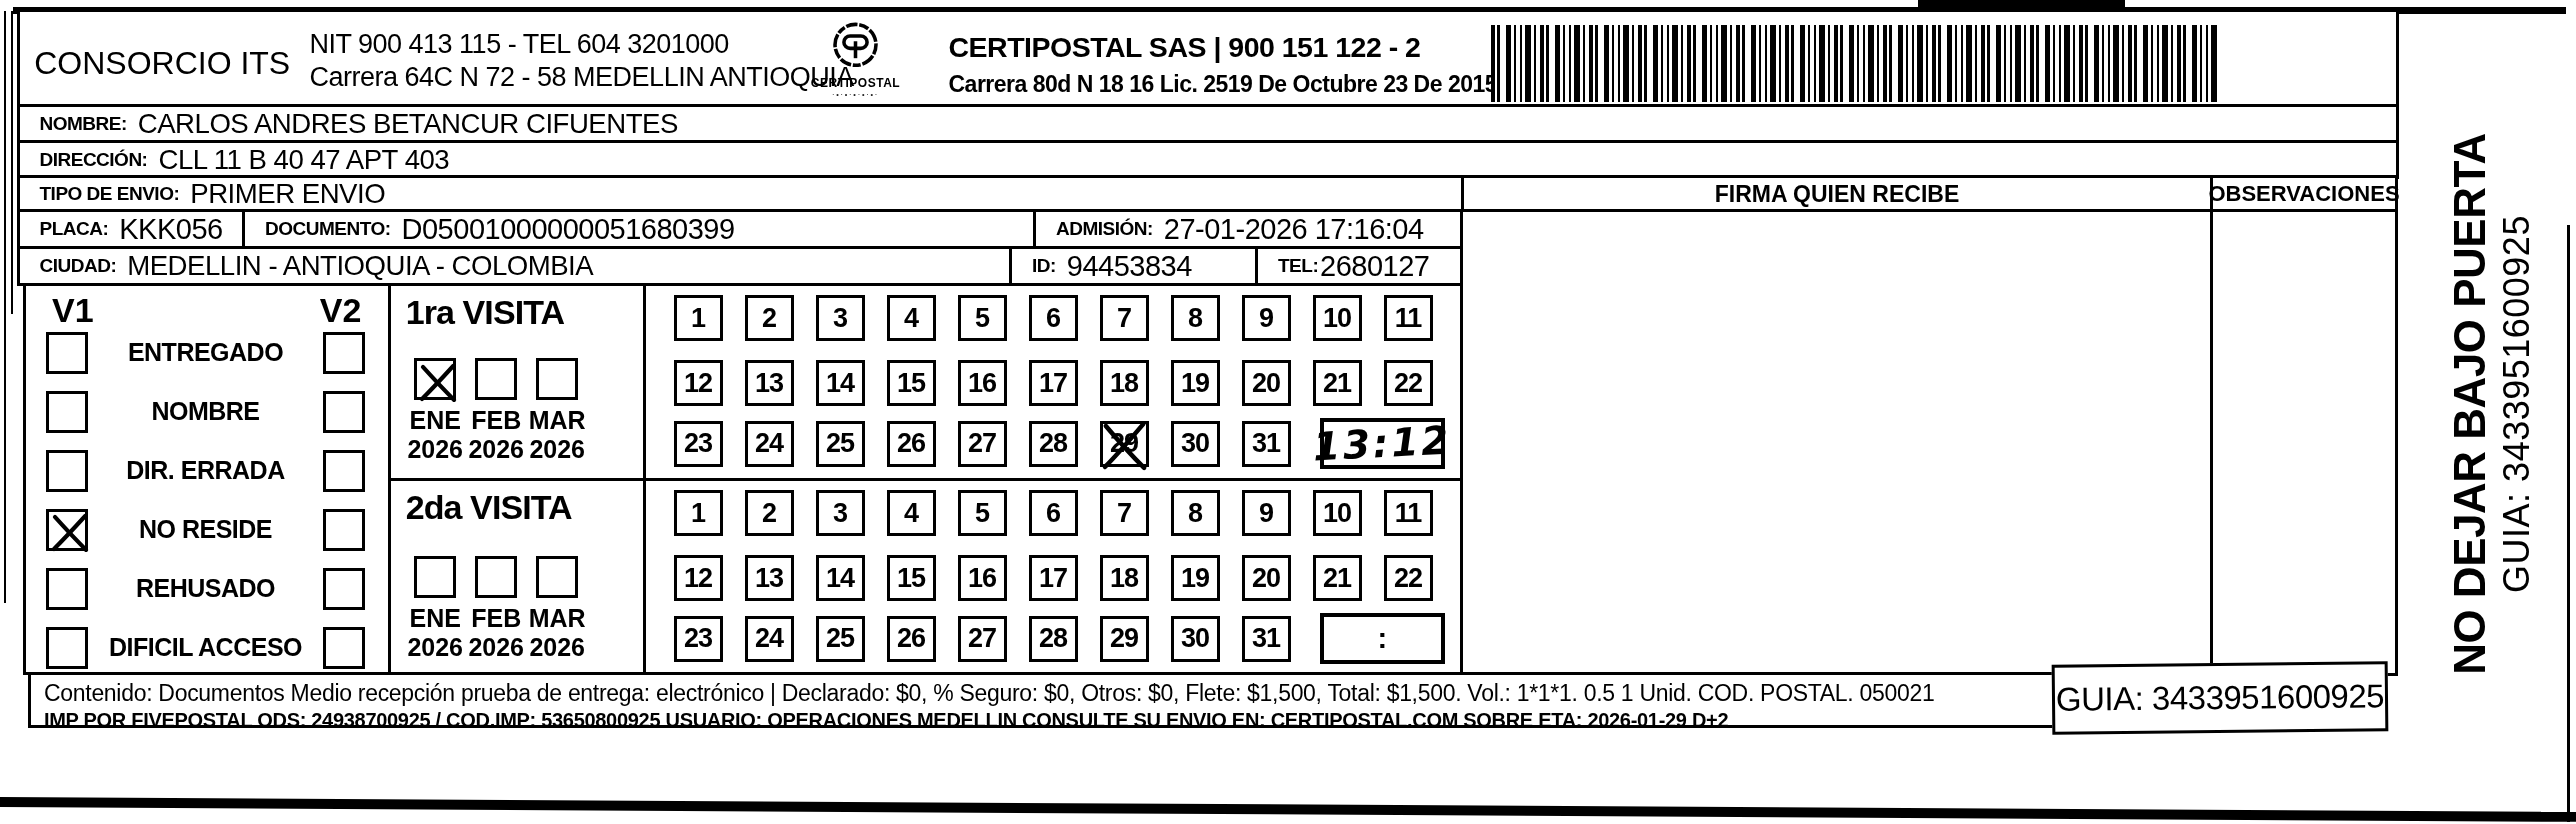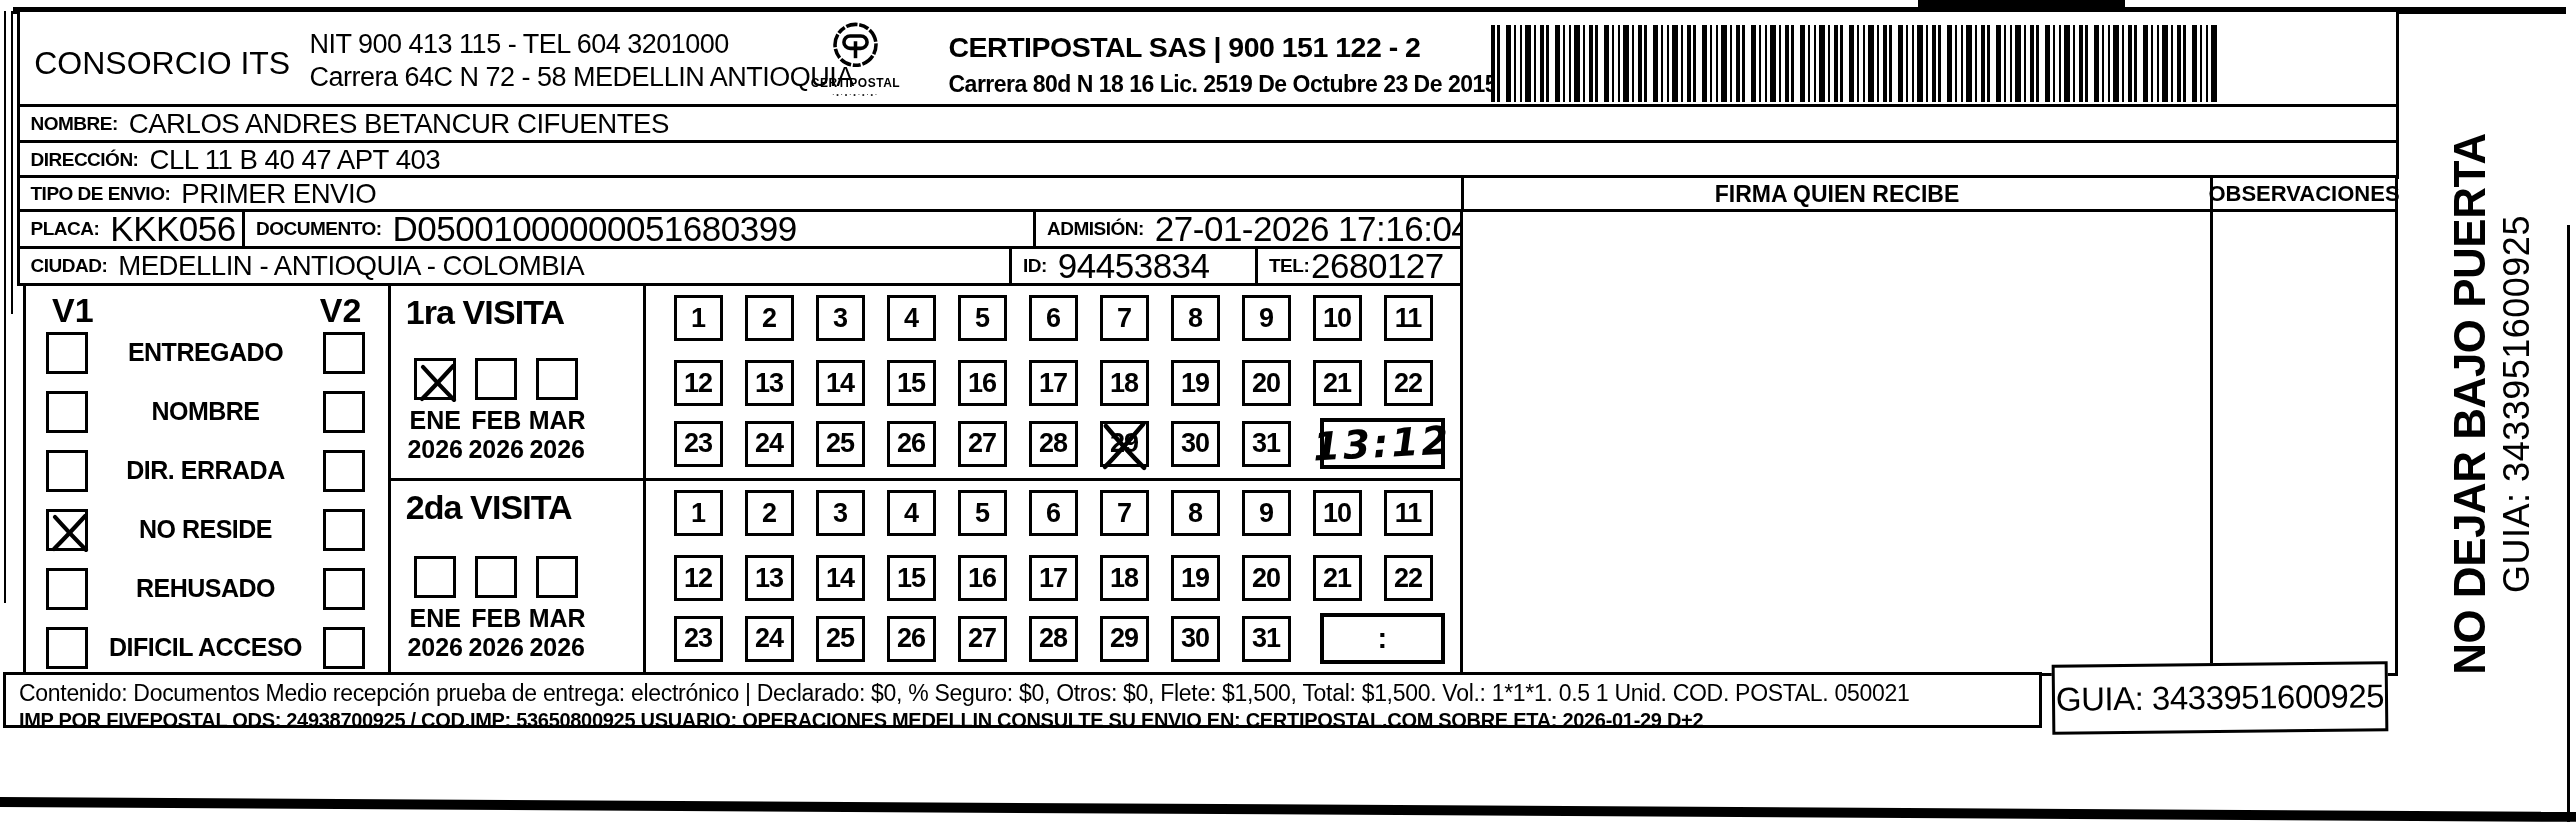--- a/index.html
+++ b/index.html
@@ -17,23 +17,23 @@
   .logo-wrap{text-align:center;width:110px;}
   .logo-name{font-size:12px;font-weight:700;letter-spacing:0.5px;margin-top:-3.7px;}
   .logo-sub{font-size:7.3px;letter-spacing:1.8px;color:#222;}
   .barcode{position:absolute;background:
     repeating-linear-gradient(90deg,#000 0 3.7px,#fff 3.7px 6.4px,#000 6.4px 9.2px,#fff 9.2px 14.7px,
     #000 14.7px 20px,#fff 20px 23px,#000 23px 25px,#fff 25px 29px,#000 29px 31px,#fff 31px 34px,
     #000 34px 40px,#fff 40px 43px,#000 43px 45px,#fff 45px 49px);}
 
   
   .frow{display:flex;align-items:center;gap:11px;padding-left:11px;}
-  .flbl{font-size:19px;font-weight:700;letter-spacing:-0.5px;white-space:nowrap;}
+  .flbl{font-size:19px;font-weight:700;letter-spacing:-0.5px;white-space:nowrap;margin-left:9px;}
   .fval{font-size:27.6px;letter-spacing:-0.5px;white-space:nowrap;}
-  .fval.sm{font-size:35px;}
+  .fval.sm{font-size:29px;}
   .colhead{display:flex;align-items:center;justify-content:center;font-size:23px;font-weight:700;}
 
   
   .vhead{position:absolute;top:4.6px;font-size:34px;font-weight:700;}
   #status-rows{position:absolute;left:0;top:37px;right:0;}
   .st-row{display:flex;align-items:center;height:59px;padding:0 24px 0 20px;}
   .st-lbl{flex:1;text-align:center;font-size:25px;font-weight:700;letter-spacing:-0.5px;}
   .cb{position:relative;width:42px;height:42px;border:3.7px solid #000;background:#fff;
       box-sizing:border-box;flex:0 0 auto;display:inline-block;}
   .xs{position:absolute;left:-6.4px;top:-6.4px;width:55px;height:55px;}
@@ -459,20 +459,20 @@
   <div class="box" style="left:1460px;top:209px;width:754px;height:467px;"></div>
   <div class="box" style="left:2210px;top:209px;width:188px;height:467px;"></div>
 
   <div class="sidenote">
     <div class="sidenote-inner">
       <div class="sn1">NO DEJAR BAJO PUERTA</div>
       <div class="sn2">GUIA: 3433951600925</div>
     </div>
   </div>
 
-  <div class="box" style="left:3px;top:672px;width:2039px;height:56px;text-align:right;">
+  <div class="box" style="left:28px;top:672px;width:2039px;height:56px;text-align:right;">
     <div class="foot1">Contenido: Documentos Medio recepción prueba de entrega: electrónico | Declarado: $0, % Seguro: $0, Otros: $0, Flete: $1,500, Total: $1,500. Vol.: 1*1*1. 0.5 1 Unid. COD. POSTAL. 050021</div>
     <div class="foot2">IMP POR FIVEPOSTAL ODS: 24938700925 / COD.IMP: 53650800925 USUARIO: OPERACIONES MEDELLIN CONSULTE SU ENVIO EN: CERTIPOSTAL.COM SOBRE ETA: 2026-01-29 D+2</div>
   </div>
   <div class="box guiabox" style="left:2052px;top:663px;width:336px;height:70px;">GUIA: 3433951600925</div>
 
 </div>
 
 
 </body></html>

